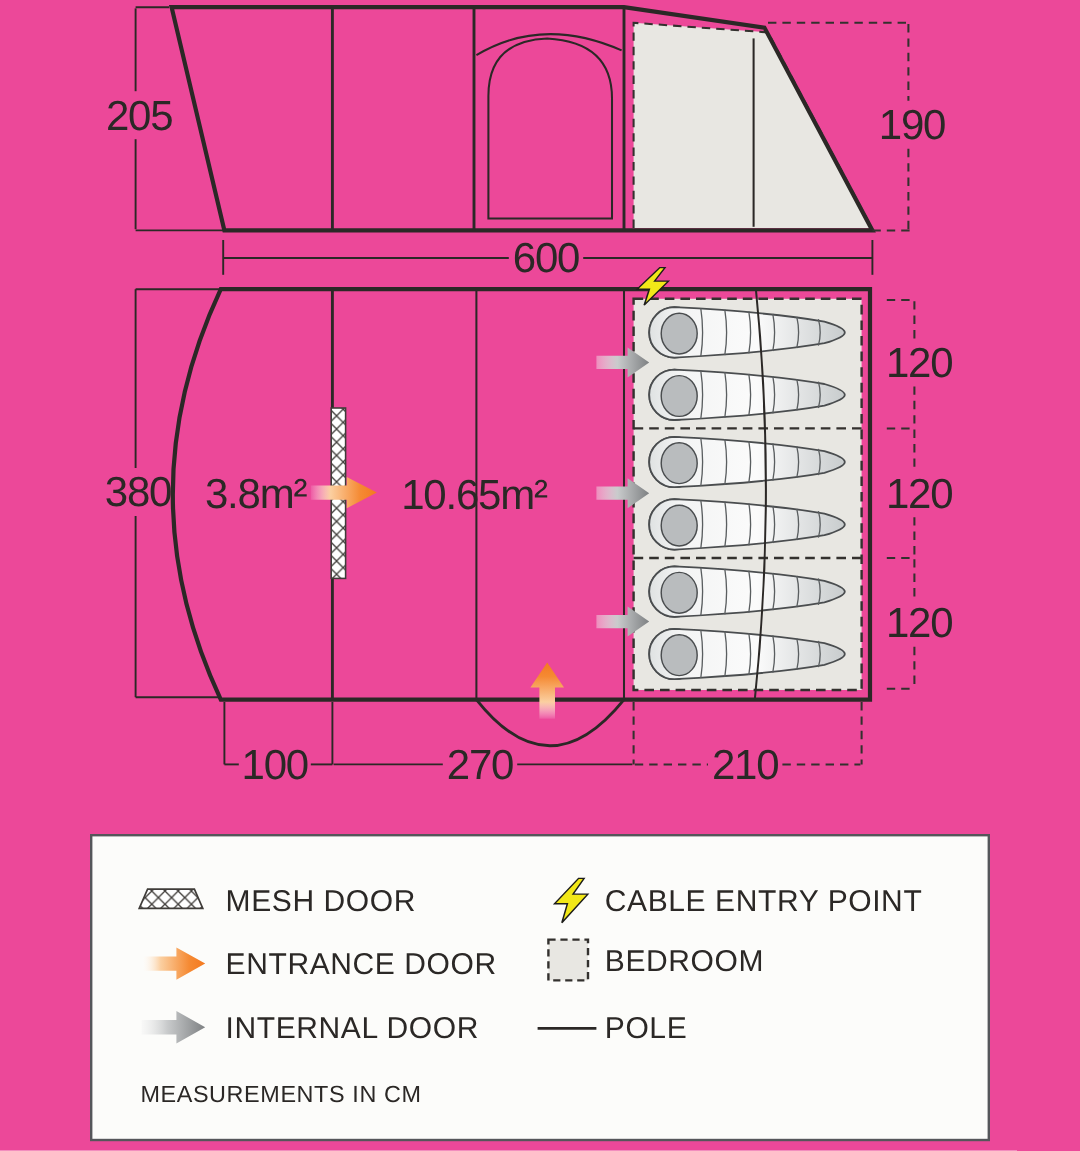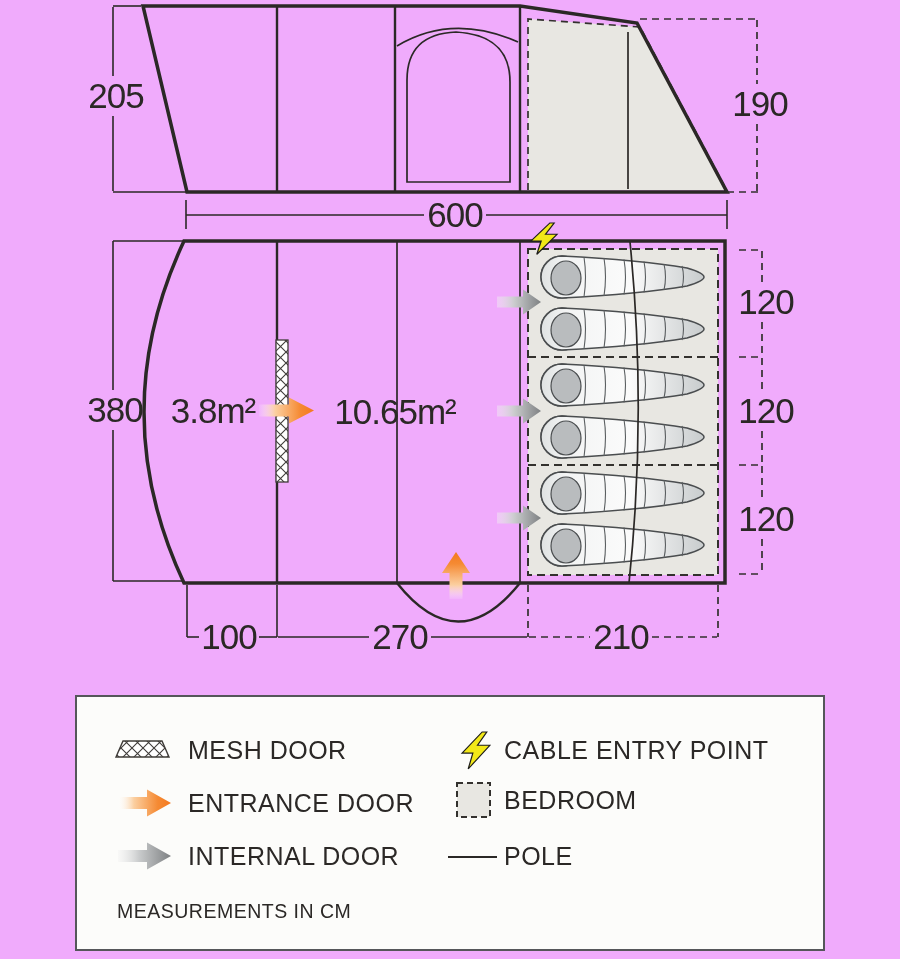--- a/index.html
+++ b/index.html
@@ -1,16 +1,16 @@
 <!DOCTYPE html>
 <html><head>
 <meta charset="utf-8">
 <style>
   html,body{margin:0;padding:0;background:#fdfdfc;}
-  .stage{width:900px;height:959px;position:relative;background:#f0abfc;font-family:"Liberation Sans",sans-serif;}
+  .stage{width:900px;height:959px;position:relative;background:#ec4899;font-family:"Liberation Sans",sans-serif;}
   svg{display:block;}
   text{font-family:"Liberation Sans",sans-serif;fill:#2b2826;}
   .dim{font-size:35px;letter-spacing:-1px;}
   .area{font-size:35px;letter-spacing:-1px;}
   .leg{font-size:25px;letter-spacing:0.5px;}
   .note{font-size:19.5px;letter-spacing:0.5px;}
   .outline{stroke:#2b2826;stroke-width:3.5;fill:none;stroke-linejoin:miter;}
   .thin{stroke:#2b2826;stroke-width:1.7;fill:none;}
   .med{stroke:#2b2826;stroke-width:2.4;fill:none;}
   .dimline{stroke:#2b2826;stroke-width:1.6;fill:none;}

